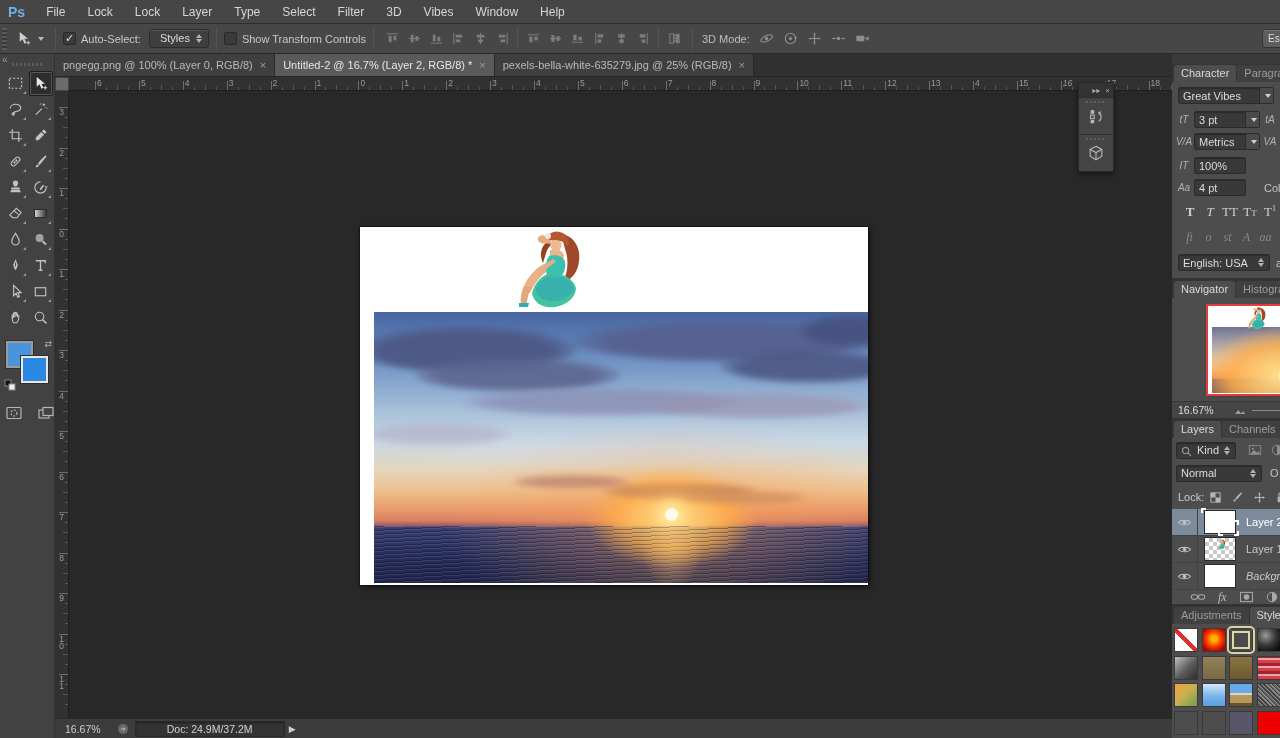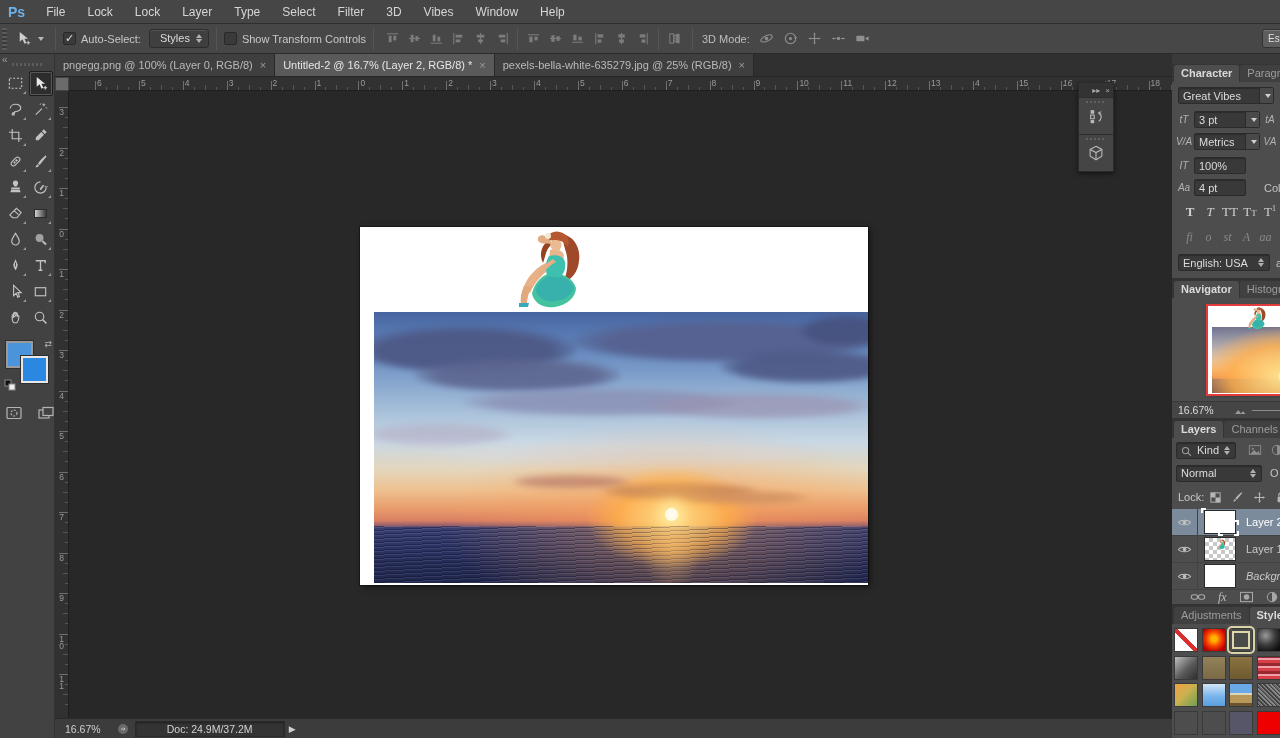--- a/index.html
+++ b/index.html
@@ -109,21 +109,21 @@
   #status-icon { color:#9a9a9a; margin:0 6px; }
   #doc-field { background:#333; border:1px solid #292929; box-shadow:inset 0 1px 2px rgba(0,0,0,.4);
     height:16px; width:150px; display:flex; align-items:center; justify-content:center; color:#d2d2d2; }
   #status-arrow { margin-left:4px; color:#cfcfcf; font-size:9px; }
 
   
   #dock { position:absolute; left:1172px; top:54px; width:240px; height:684px; background:#3a3a3a; z-index:25; }
   .ptabs { height:18px; display:flex; align-items:flex-end; background:#353535; padding-left:2px; gap:1px; }
   .ptab { font-size:11px; color:#9c9c9c; padding:2px 7px 3px; background:#404040; border-radius:3px 3px 0 0;
     white-space:nowrap; }
-  .ptab.active { background:#4d4d4d; color:#dadada; font-weight:bold; }
+  .ptab.active { background:#4d4d4d; color:#dadada; font-weight:normal; }
   .pbody { background:#4d4d4d; color:#c8c8c8; font-size:11px; position:relative; }
   .field { background:#393939; border:1px solid #2b2b2b; border-radius:2px; height:17px; display:inline-flex;
     align-items:center; color:#dcdcdc; font-size:11px; padding:0 4px; position:relative;
     box-shadow:inset 0 1px 1px rgba(0,0,0,.25); white-space:nowrap; }
   .field .ddbtn { position:absolute; right:0; top:0; bottom:0; width:14px; background:#4a4a4a;
     border-left:1px solid #2b2b2b; display:flex; align-items:center; justify-content:center; }
   .charicon { width:20px; text-align:center; color:#b2b2b2; font-size:10px; font-style:italic; flex:none; }
   .crow { display:flex; align-items:center; padding:0 2px; position:absolute; left:0; width:240px; }
   .tbtn { color:#cfcfcf; font-family:"Liberation Serif","DejaVu Serif",serif; font-size:13px; width:20px; text-align:center; }
   .tbtn small { font-size:9px; } .tbtn sup { font-size:8px; }

